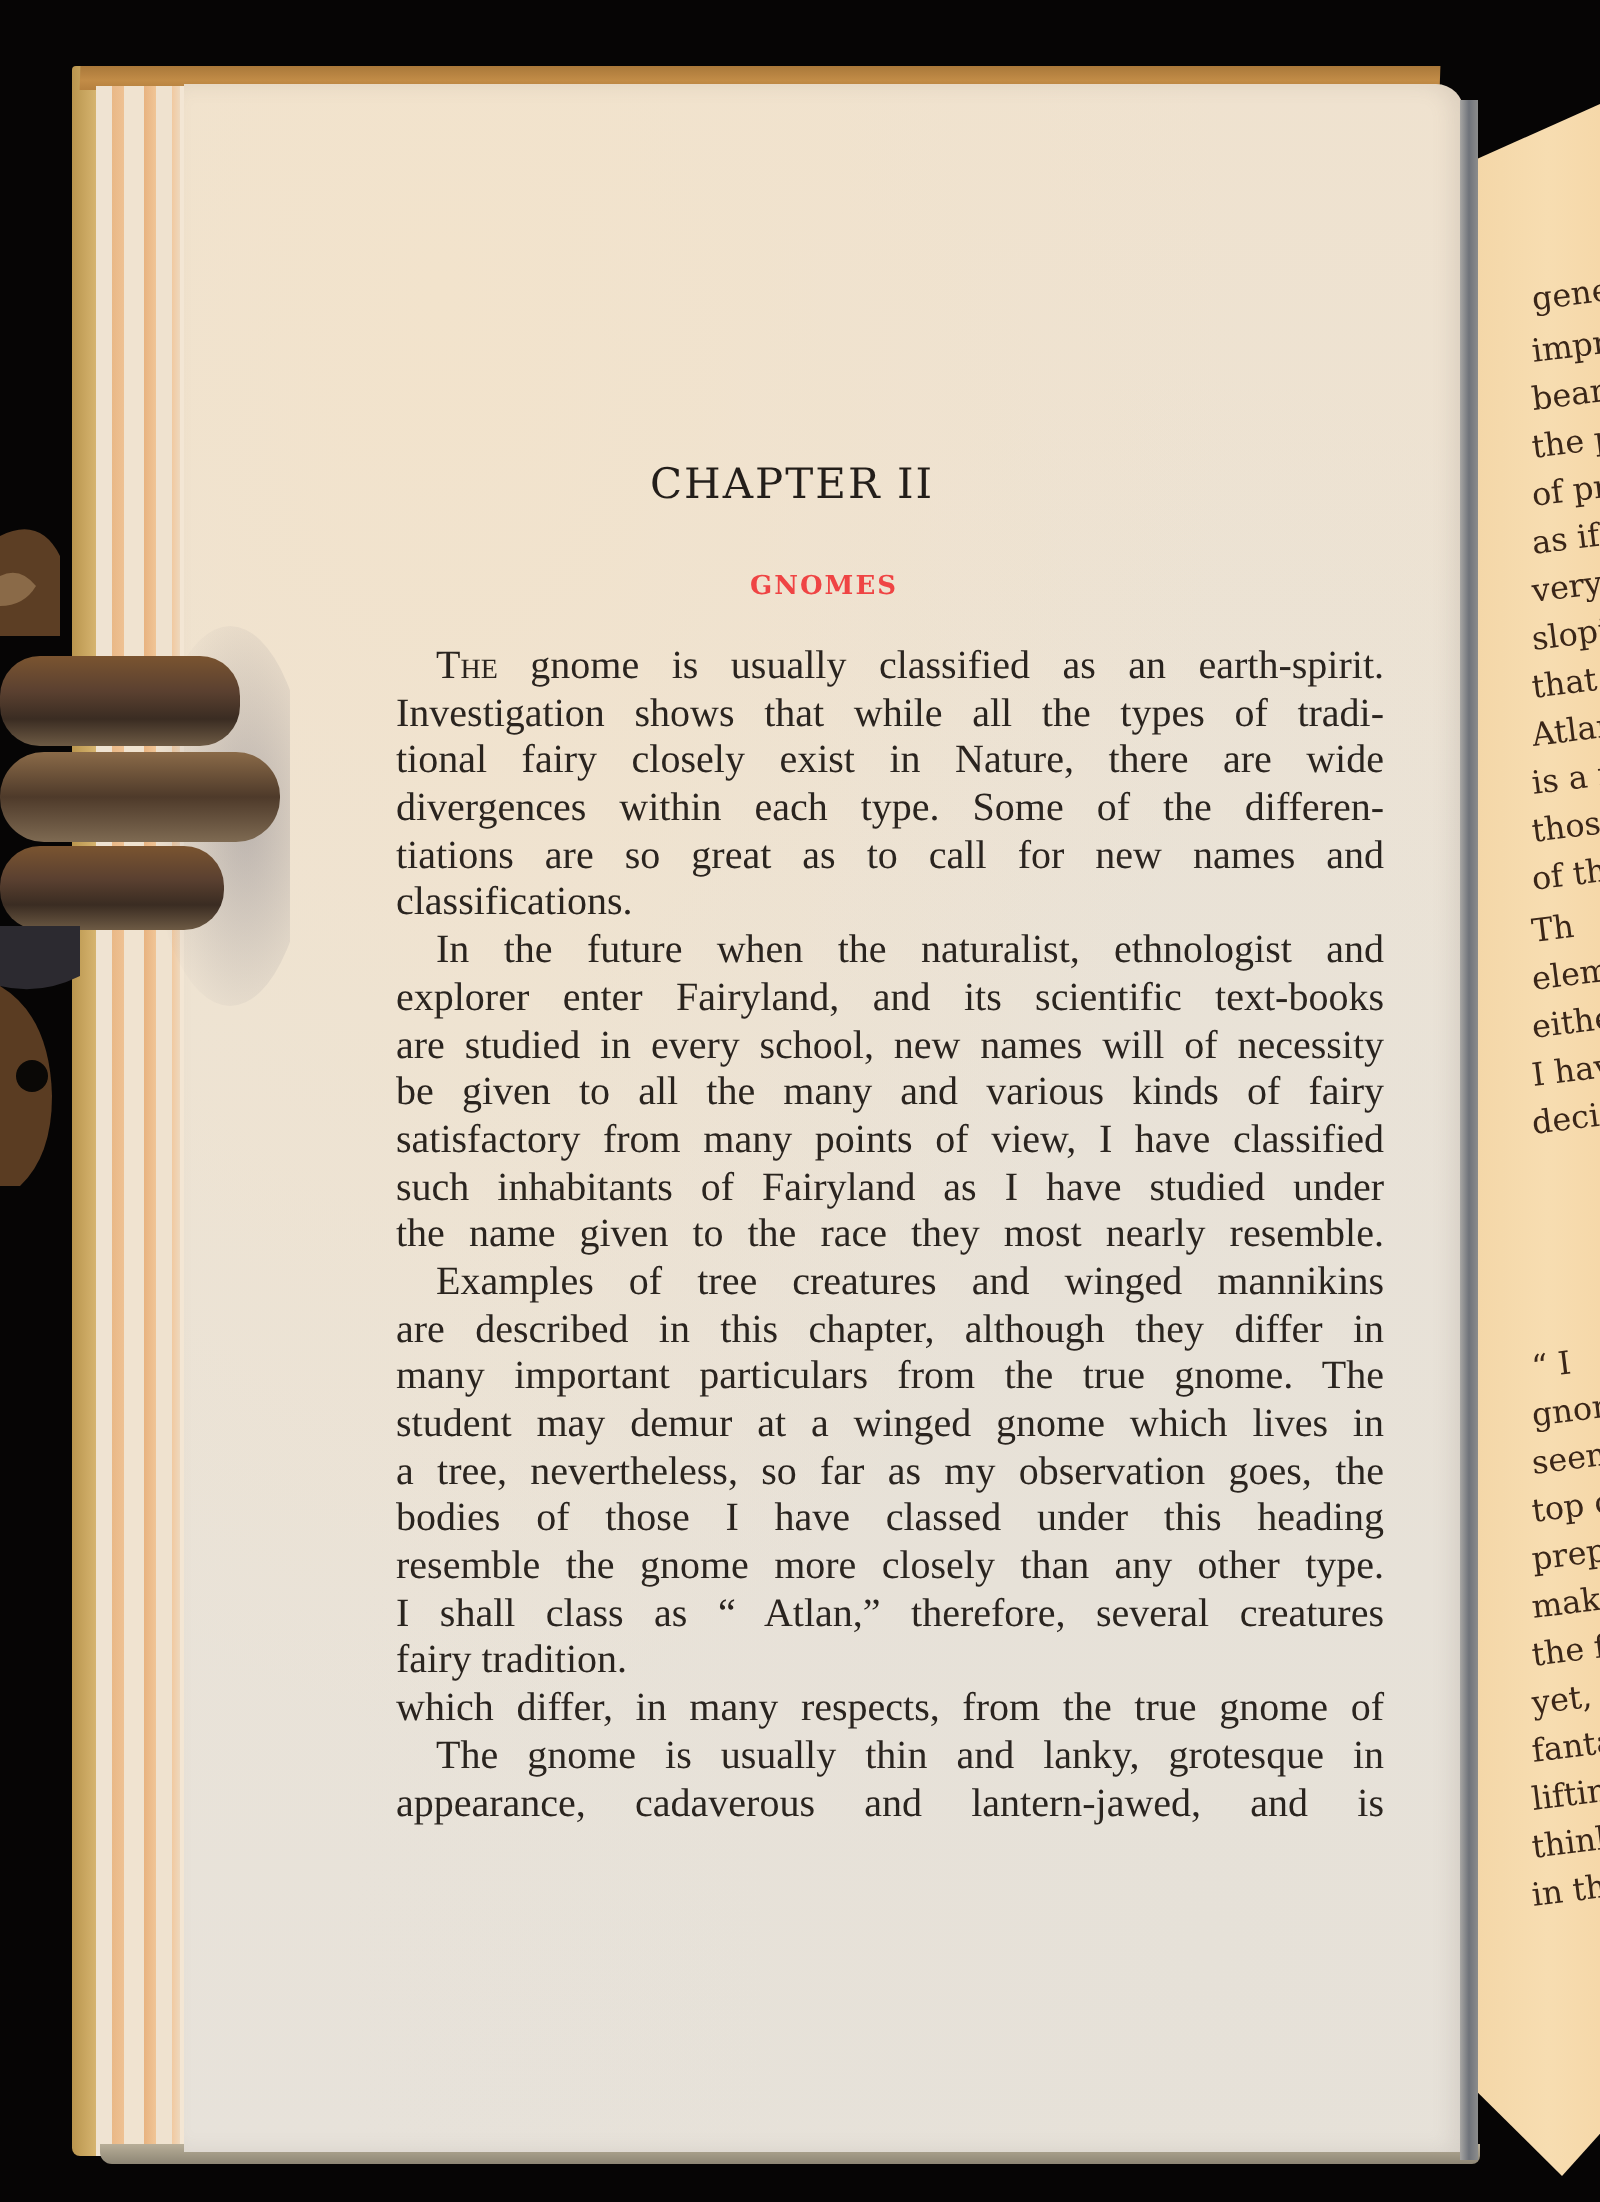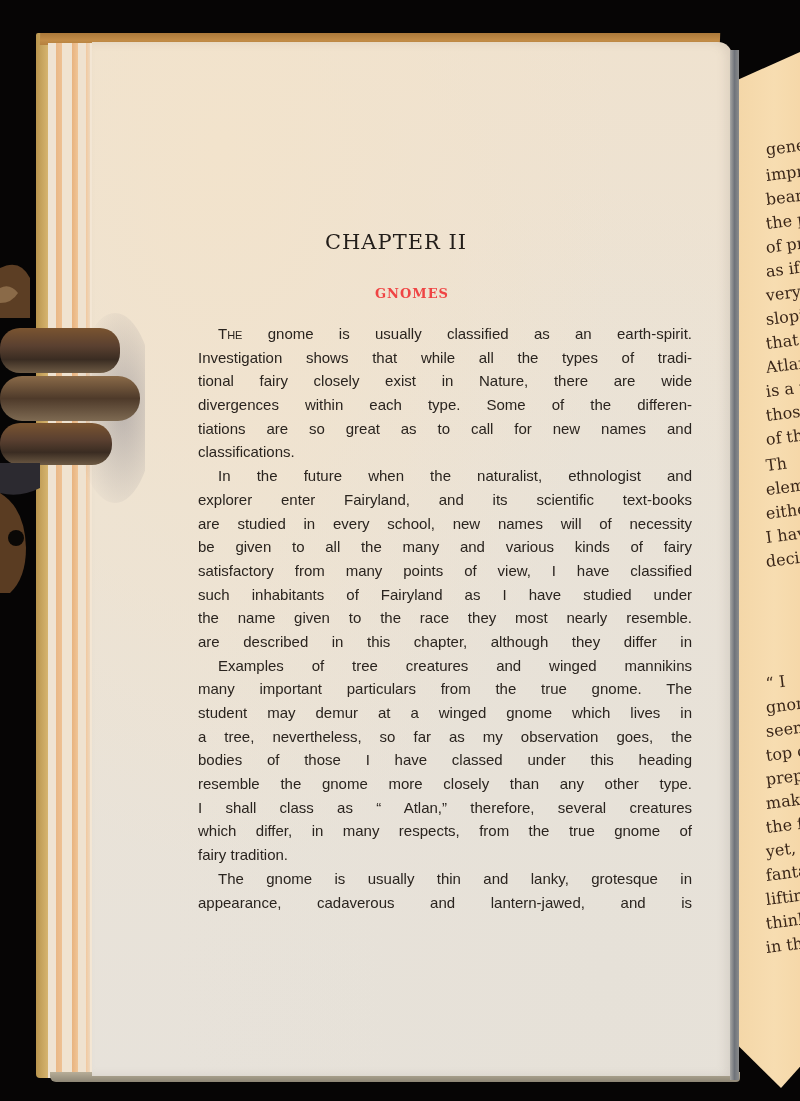--- a/index.html
+++ b/index.html
@@ -138,22 +138,22 @@
       font-size: 13px;
       font-weight: bold;
       letter-spacing: 1px;
       color: #ef4444;
     }
     .body-text {
       position: absolute;
       left: 198px;
       top: 322px;
       width: 494px;
-      font-family: Liberation Sans, sans-serif;
-      font-size: 15px;
+      font-family: Liberation Serif, serif;
+      font-size: 20px;
       line-height: 23.7px;
       color: #2a241f;
     }
     .line {
       display: block;
       white-space: nowrap;
       text-align: justify;
       text-align-last: justify;
       height: 23.7px;
     }
@@ -231,30 +231,30 @@
     <span class="line">divergences within each type.  Some of the differen-</span>
     <span class="line">tiations are so great as to call for new names and</span>
     <span class="line last">classifications.</span>
     <span class="line indent">In the future when the naturalist, ethnologist and</span>
     <span class="line">explorer enter Fairyland, and its scientific text-books</span>
     <span class="line">are studied in every school, new names will of necessity</span>
     <span class="line">be given to all the many and various kinds of fairy</span>
     <span class="line">satisfactory from many points of view, I have classified</span>
     <span class="line">such inhabitants of Fairyland as I have studied under</span>
     <span class="line">the name given to the race they most nearly resemble.</span>
+    <span class="line indent">Examples of tree creatures and winged mannikins</span>
     <span class="line">are described in this chapter, although they differ in</span>
-    <span class="line indent">Examples of tree creatures and winged mannikins</span>
     <span class="line">many important particulars from the true gnome.  The</span>
     <span class="line">student may demur at a winged gnome which lives in</span>
     <span class="line">a tree, nevertheless, so far as my observation goes, the</span>
     <span class="line">bodies of those I have classed under this heading</span>
     <span class="line">resemble the gnome more closely than any other type.</span>
     <span class="line">I shall class as “ Atlan,” therefore, several creatures</span>
+    <span class="line last">fairy tradition.</span>
     <span class="line">which differ, in many respects, from the true gnome of</span>
-    <span class="line last">fairy tradition.</span>
     <span class="line indent">The gnome is usually thin and lanky, grotesque in</span>
     <span class="line">appearance, cadaverous and lantern-jawed, and is</span>
   </div>
 
 
   <div id="right-frags">
       <div class="right-text" style="top: 138px;">genera</div>
       <div class="right-text" style="top: 164px;">impres</div>
       <div class="right-text" style="top: 188px;">bearin</div>
       <div class="right-text" style="top: 212px;">the pr</div>

